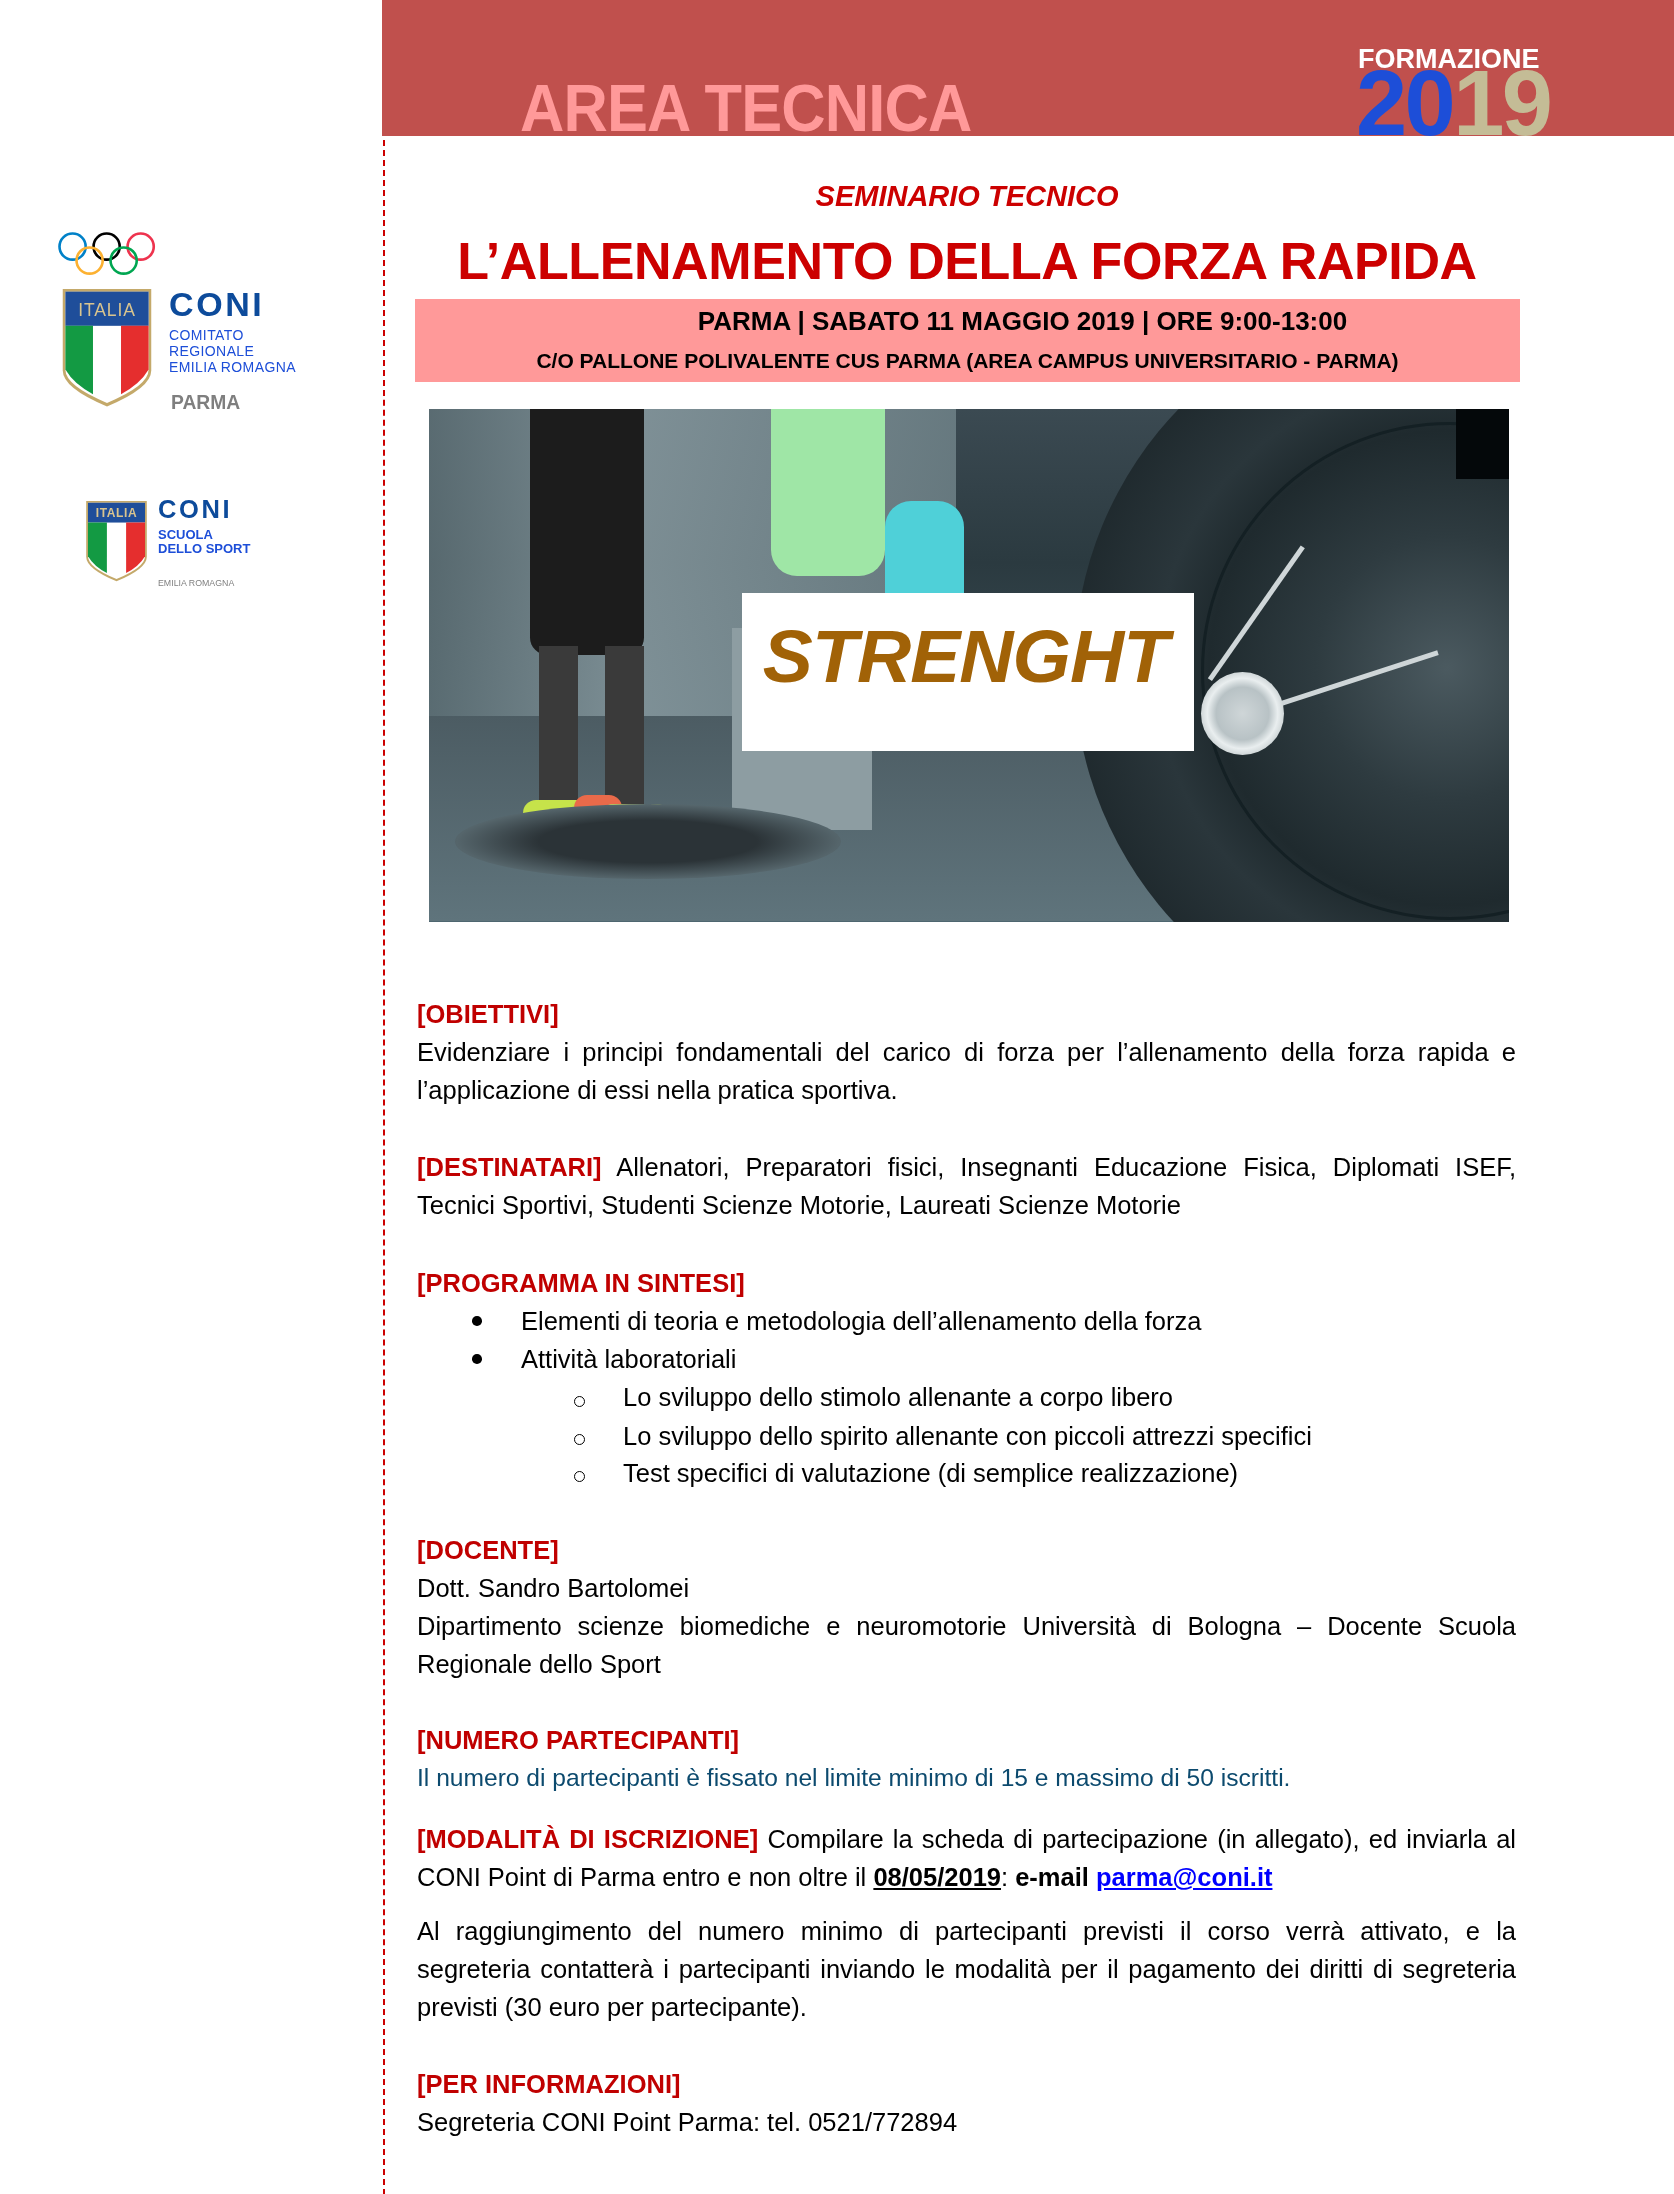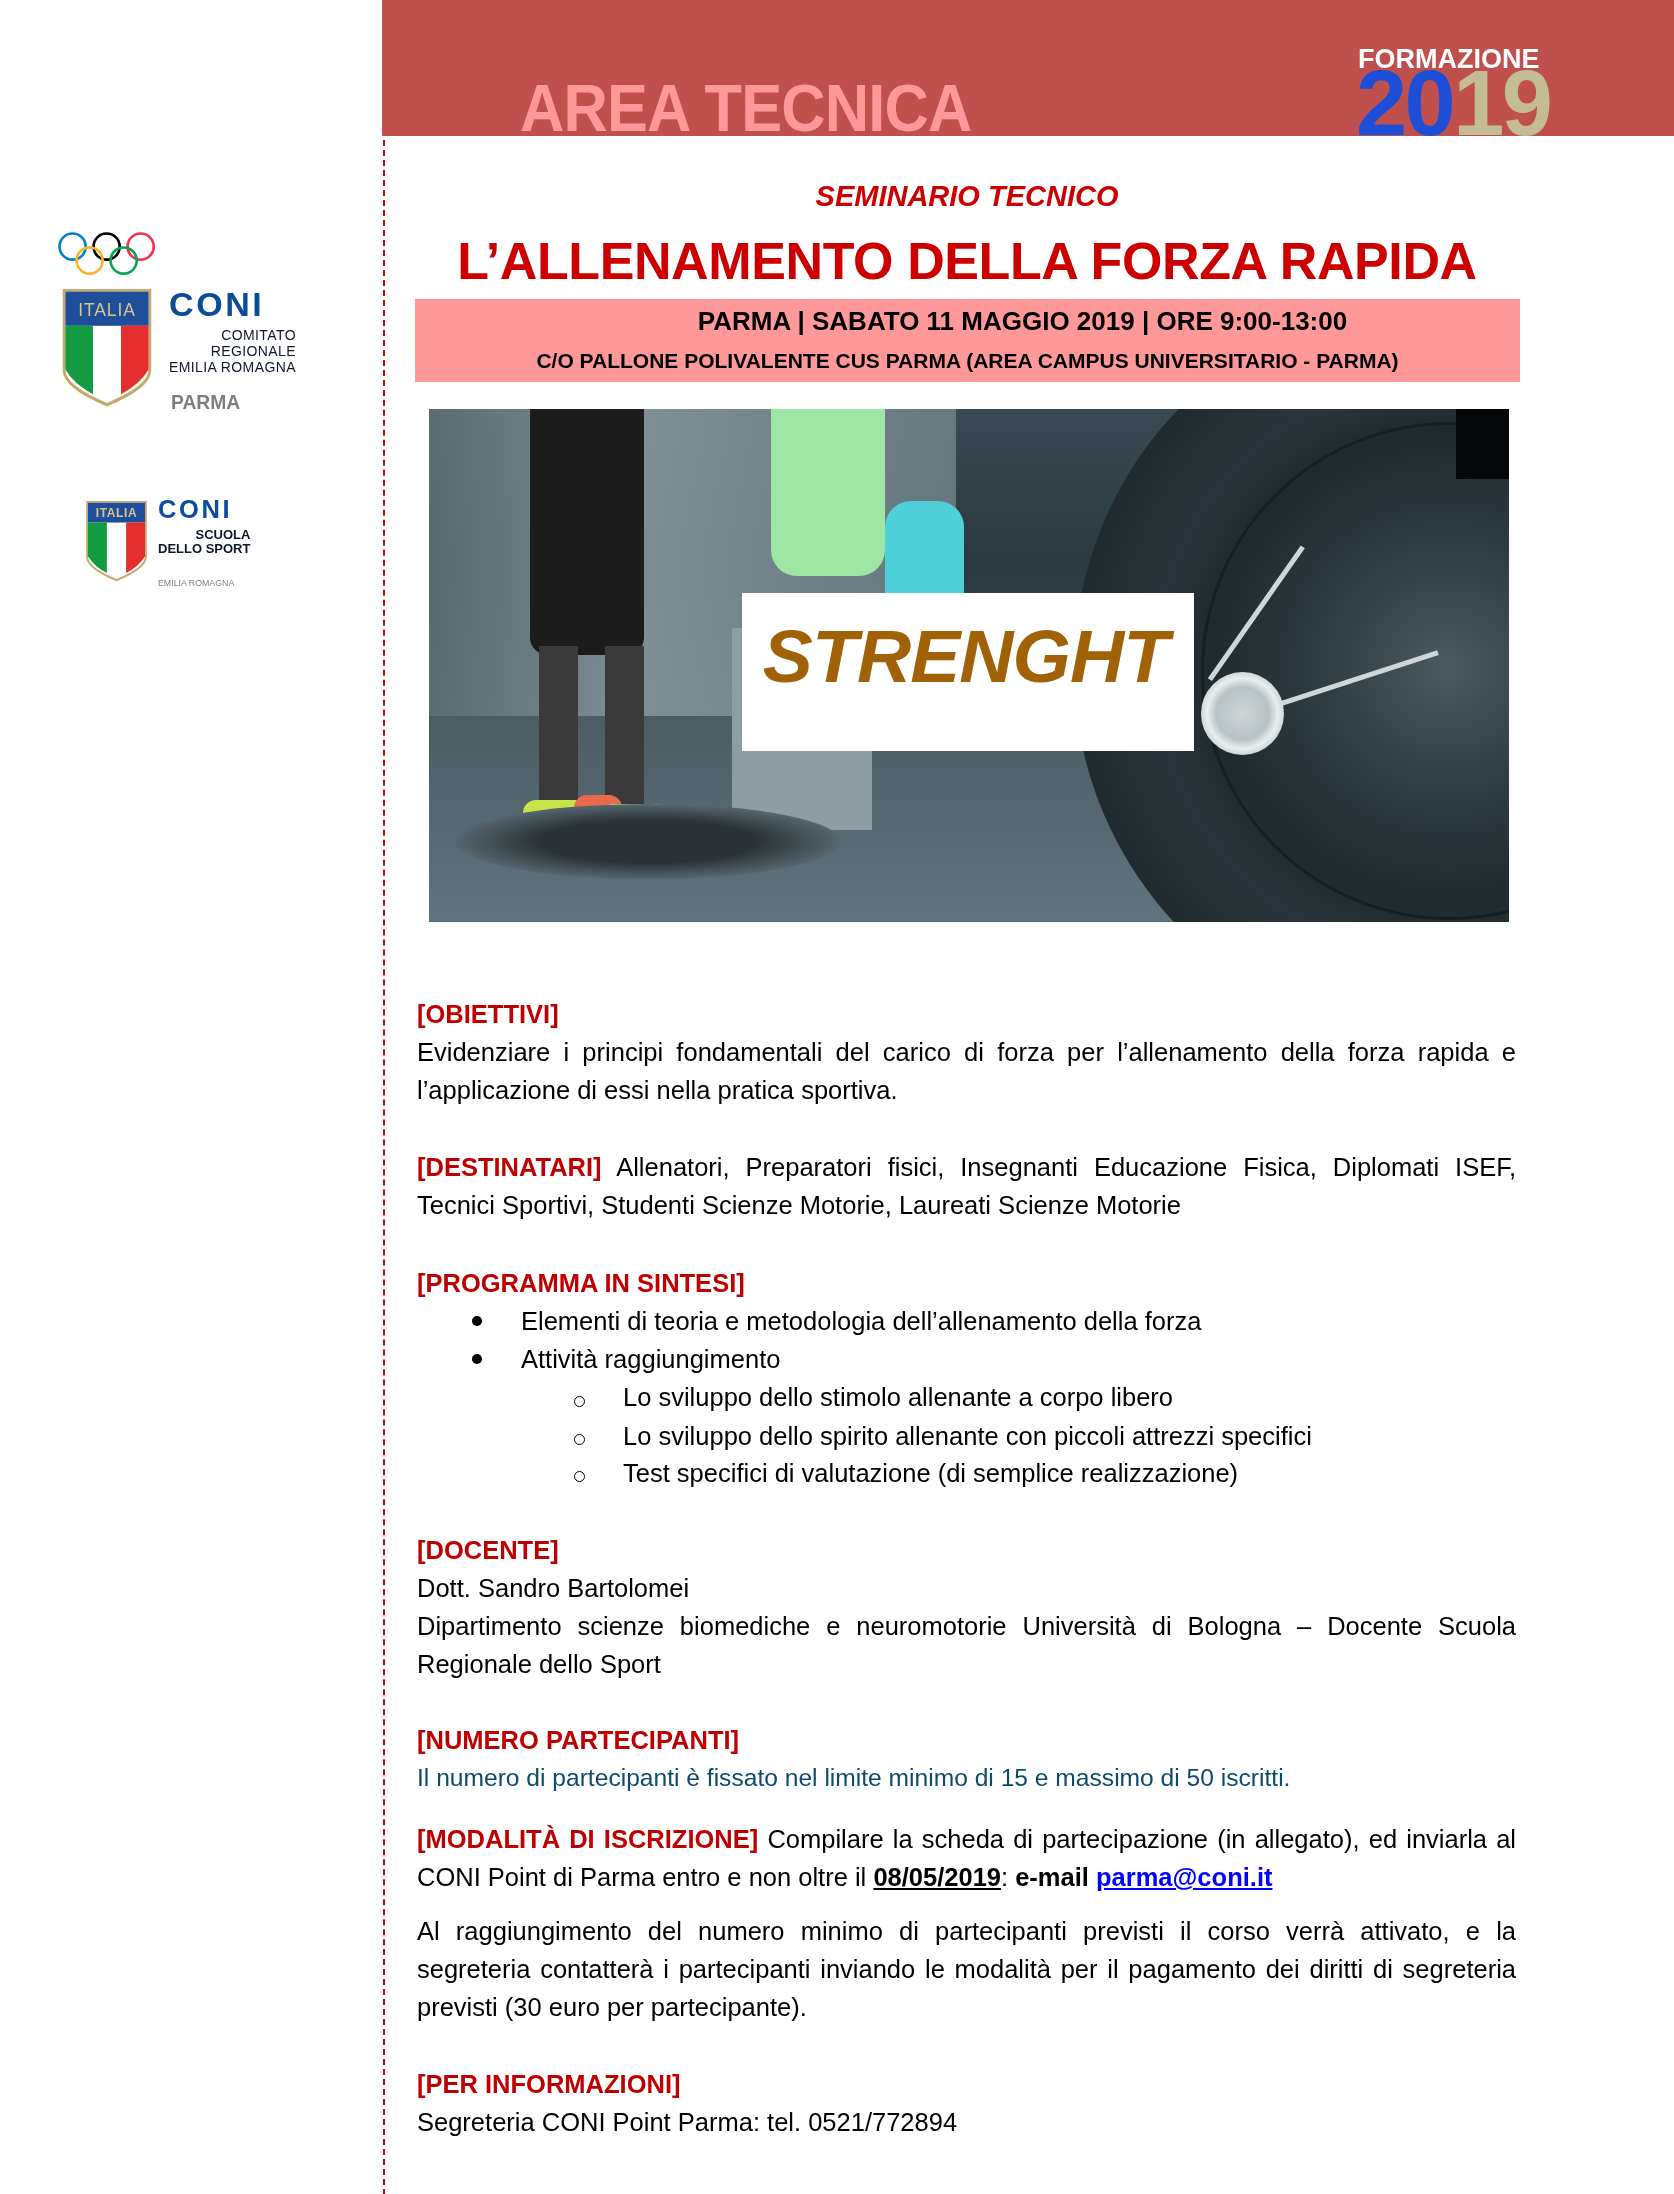--- a/index.html
+++ b/index.html
@@ -16,21 +16,21 @@
   #year .y1 { color:#1d4ed8; }
   #year .y2 { color:#C4BC96; }
 
   
   #dashed-rule { left:383px; top:140px; width:0; height:2065px; border-left:2.6px dashed #CC0000; }
 
   
   .rings { left:55px; top:230px; width:105px; height:48px; }
   .shield { position:absolute; }
   .coni-word { position:absolute; color:#0D4B9B; font-weight:bold; letter-spacing:2.6px; white-space:nowrap; }
-  .coni-sub { position:absolute; color:#0f172a; white-space:nowrap;text-align:right; }
+  .coni-sub { position:absolute; color:#1d4ed8; white-space:nowrap; }
   #logo1-shield { left:61px; top:287px; width:92px; height:121px; }
   #logo1-coni { left:169px; top:287px; font-size:34px; line-height:34px; }
   #logo1-sub { left:169px; top:327px; font-size:14px; line-height:16px; letter-spacing:0.4px; }
   #logo1-parma { left:171px; top:393px; font-size:19.3px; line-height:19.3px; font-weight:bold; color:#7F7F7F; }
   #logo2-shield { left:85px; top:498px; width:63px; height:86px; }
   #logo2-coni { left:158px; top:497px; font-size:25.5px; line-height:25.5px; }
   #logo2-sub { left:158px; top:528px; font-size:13px; line-height:14px; font-weight:bold; }
   #logo2-region { left:158px; top:579px; font-size:8.8px; line-height:8.8px; color:#808080; }
 
   
@@ -164,21 +164,21 @@
 
 <div class="sec hdr" style="top:995px;">[OBIETTIVI]</div>
 <div class="sec just" style="top:1033px;">Evidenziare i principi fondamentali del carico di forza per l’allenamento della forza rapida e l’applicazione di essi nella pratica sportiva.</div>
 
 <div class="sec just" style="top:1148px;"><span class="hdr">[DESTINATARI]</span><span> Allenatori, Preparatori fisici, Insegnanti Educazione Fisica, Diplomati ISEF, Tecnici Sportivi, Studenti Scienze Motorie, Laureati Scienze Motorie</span></div>
 
 <div class="sec hdr" style="top:1264px;">[PROGRAMMA IN SINTESI]</div>
 <div class="dot abs" style="left:472px; top:1316px;"></div>
 <div class="bul" style="left:521px; top:1302px;">Elementi di teoria e metodologia dell’allenamento della forza</div>
 <div class="dot abs" style="left:472px; top:1354px;"></div>
-<div class="bul" style="left:521px; top:1340px;">Attività raggiungimento</div>
+<div class="bul" style="left:521px; top:1340px;">Attività laboratoriali</div>
 <div class="circ abs" style="left:574px; top:1396px;"></div>
 <div class="bul" style="left:623px; top:1378px;">Lo sviluppo dello stimolo allenante a corpo libero</div>
 <div class="circ abs" style="left:574px; top:1434px;"></div>
 <div class="bul" style="left:623px; top:1417px;">Lo sviluppo dello spirito allenante con piccoli attrezzi specifici</div>
 <div class="circ abs" style="left:574px; top:1471px;"></div>
 <div class="bul" style="left:623px; top:1454px;">Test specifici di valutazione (di semplice realizzazione)</div>
 
 <div class="sec hdr" style="top:1531px;">[DOCENTE]</div>
 <div class="sec" style="top:1569px;">Dott. Sandro Bartolomei</div>
 <div class="sec just" style="top:1607px;">Dipartimento scienze biomediche e neuromotorie Università di Bologna – Docente Scuola Regionale dello Sport</div>

